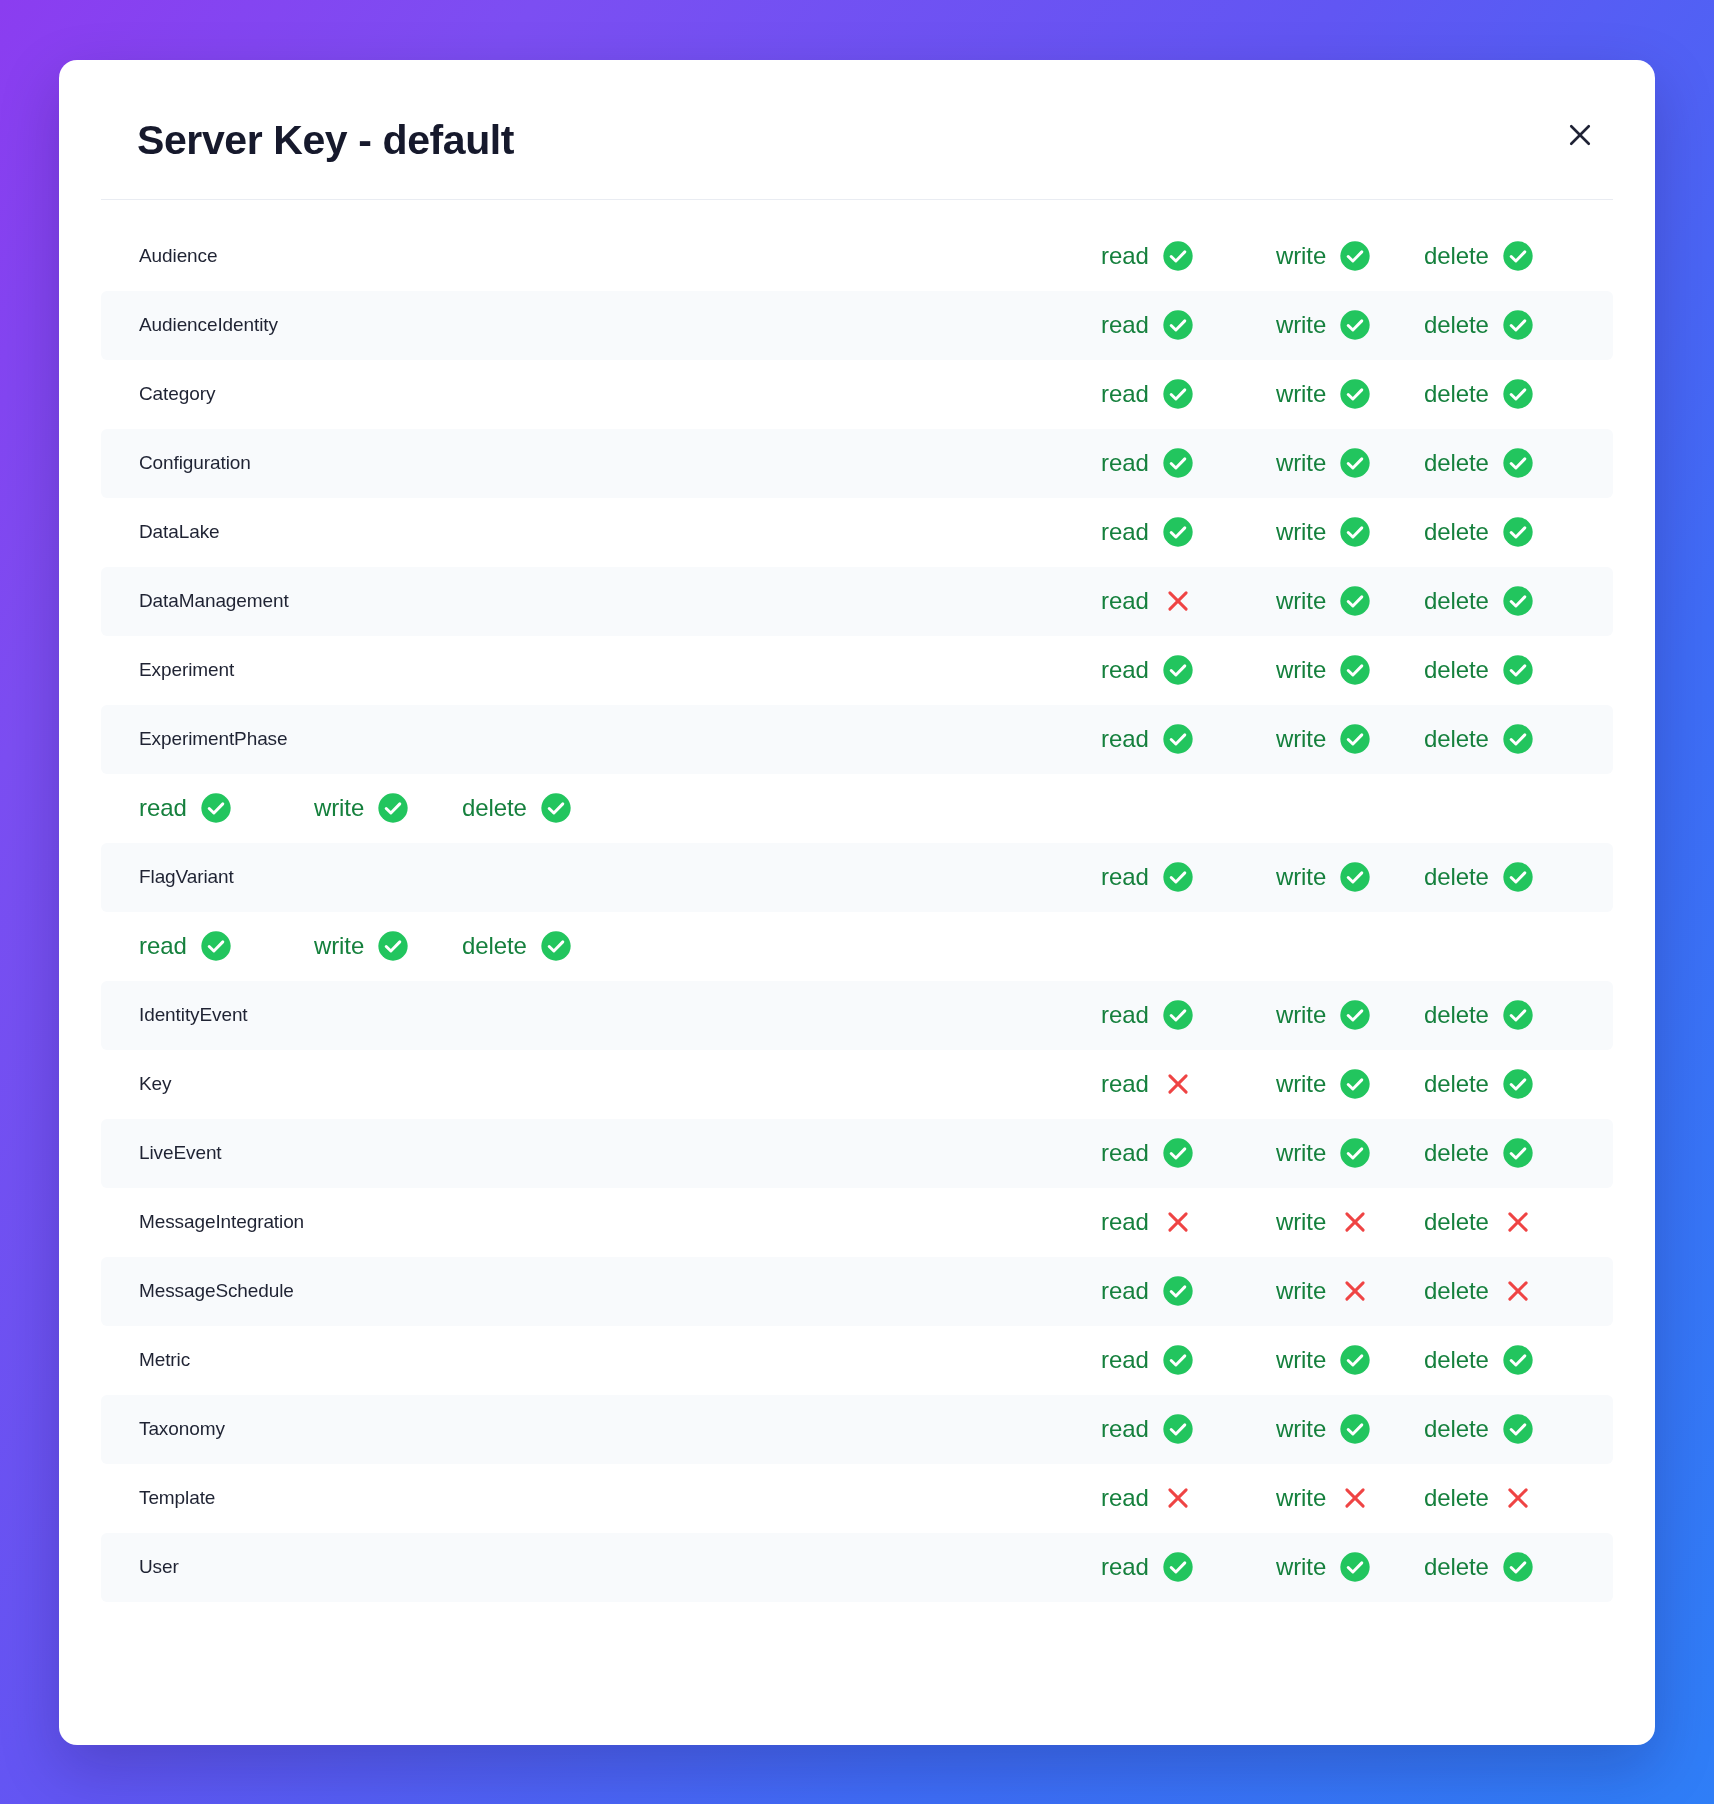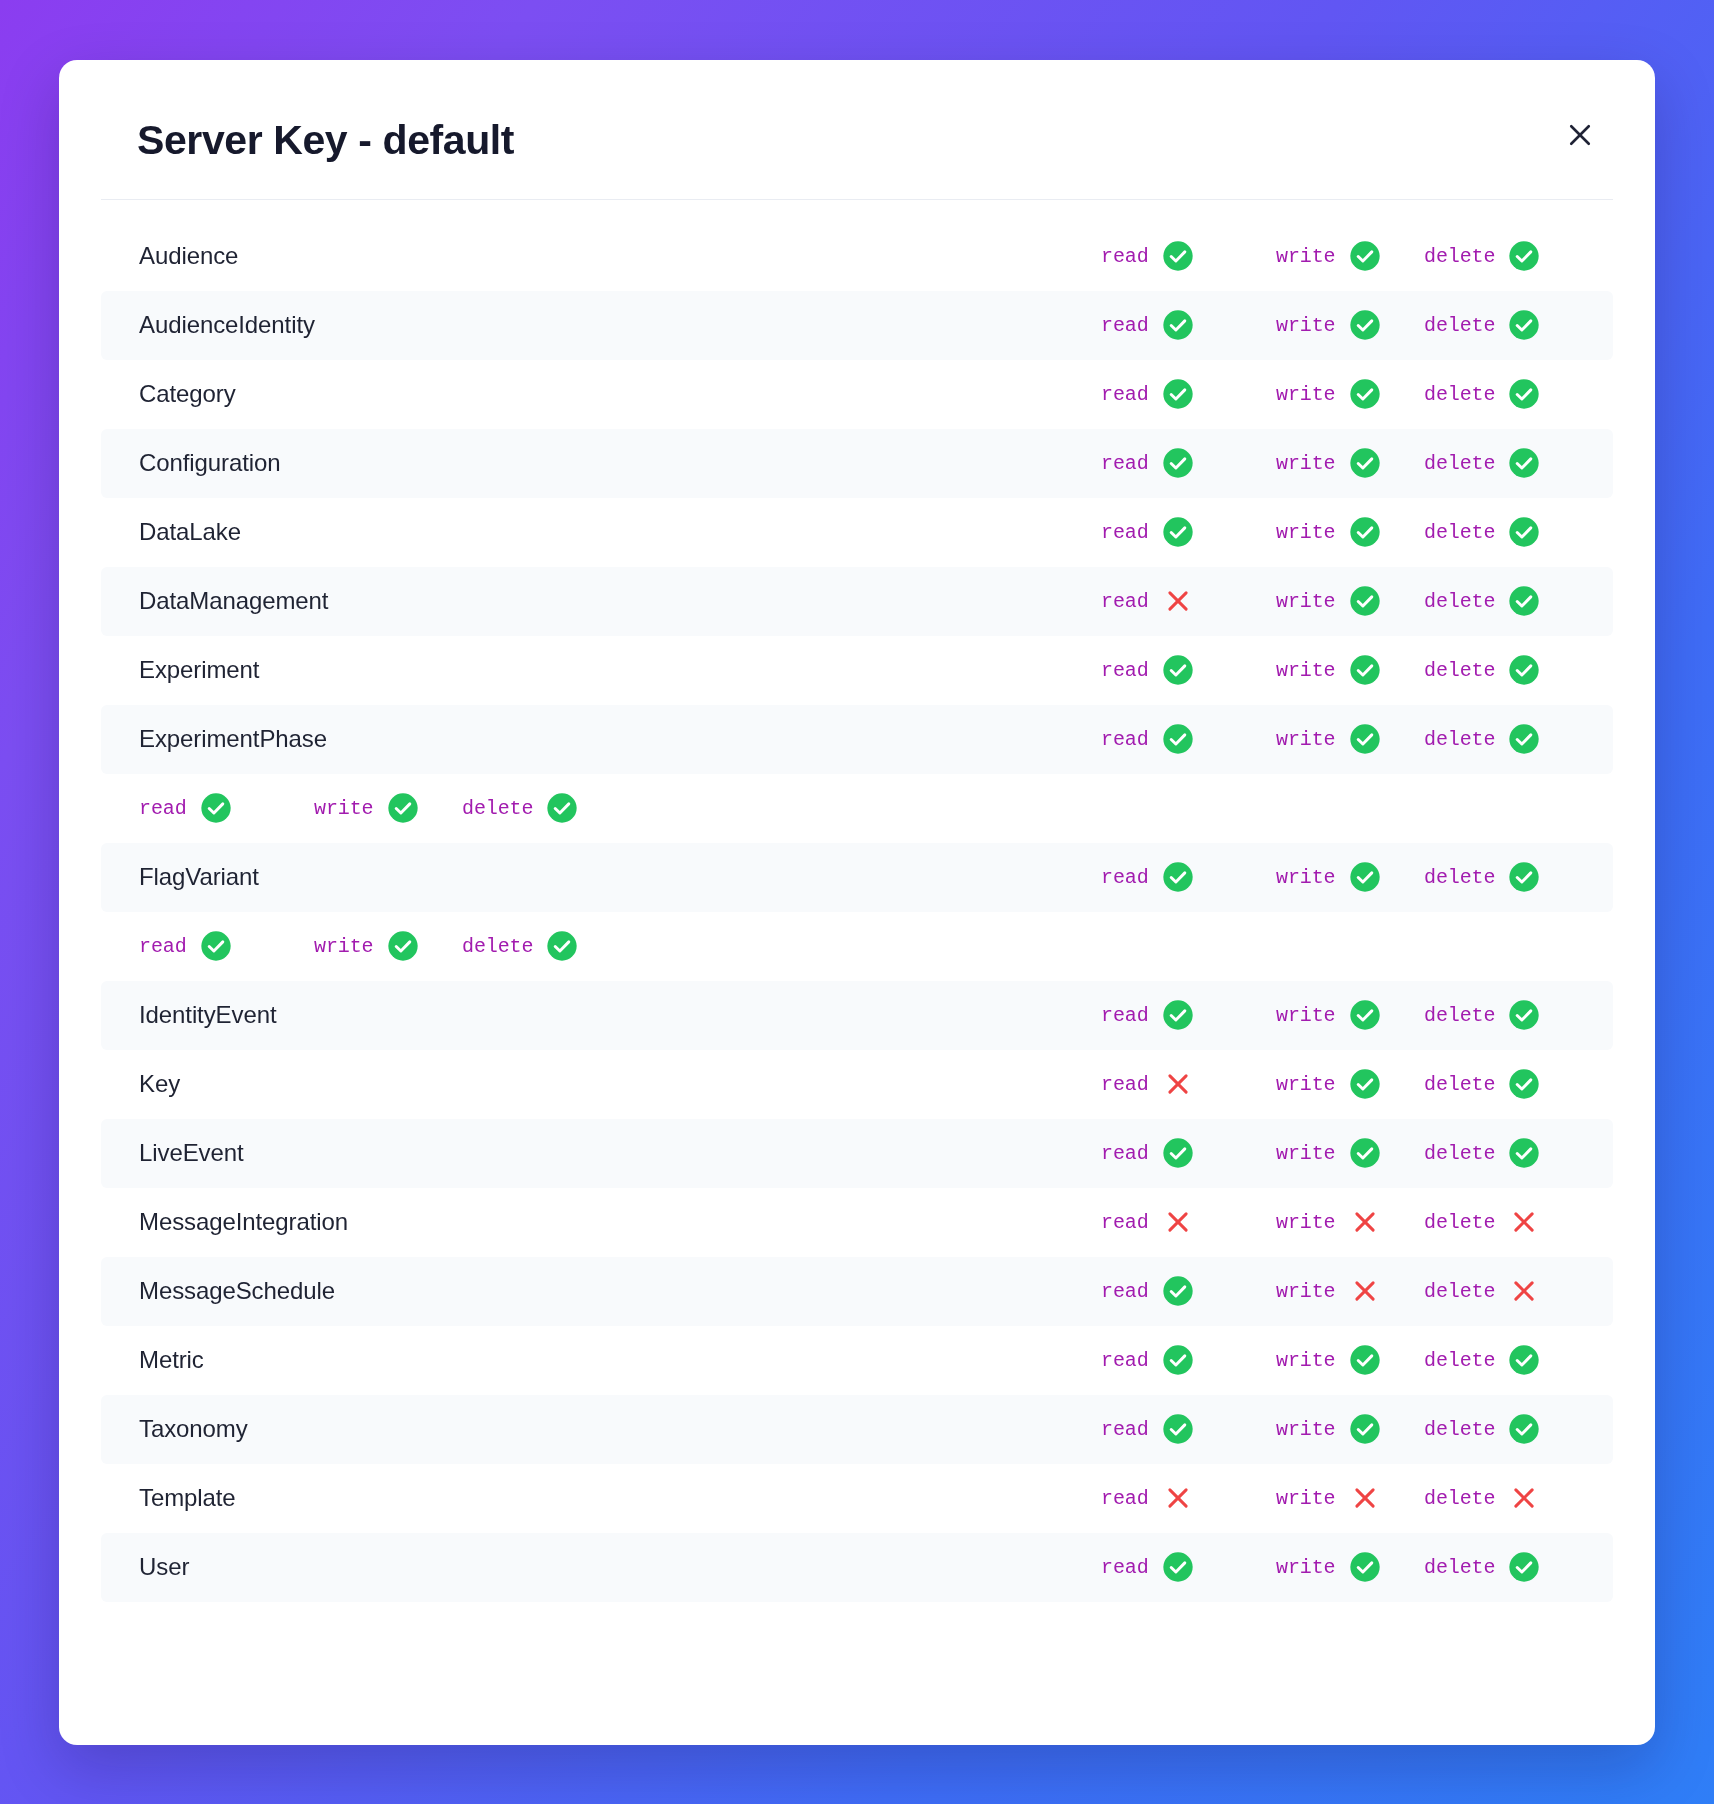--- a/index.html
+++ b/index.html
@@ -73,21 +73,21 @@
     height: 69px;
     padding: 0 37px 0 38px;
     border-radius: 6px;
   }
   .perm-row.striped {
     background: #f8fafc;
     gap: 36px;
   }
 
   .resource-name {
-    font-size: 24px;
+    font-size: 19px;
     color: #1f2333;
     letter-spacing: -0.1px;
     flex: 1 1 auto;
     white-space: nowrap;
   }
 
   .perm-actions {
     display: flex;
     align-items: center;
     flex: 0 0 auto;
@@ -98,24 +98,23 @@
     align-items: center;
     gap: 13px;
     width: 147px;
     justify-content: flex-start;
   }
   .perm-cell.read  { width: 148px; }
   .perm-cell.write { width: 148px; margin-left: 27px; }
   .perm-cell.delete{ width: 152px; }
 
   .perm-label {
-    font-size: 20px;
-    color: #a21caf;
+    font-size: 24px;
+    color: #15803d;
     letter-spacing: -0.1px;
-    font-family: Liberation Mono, monospace;
   }
 
   .status-icon {
     width: 32px;
     height: 32px;
     display: inline-flex;
     align-items: center;
     justify-content: center;
     flex: 0 0 auto;
   }

